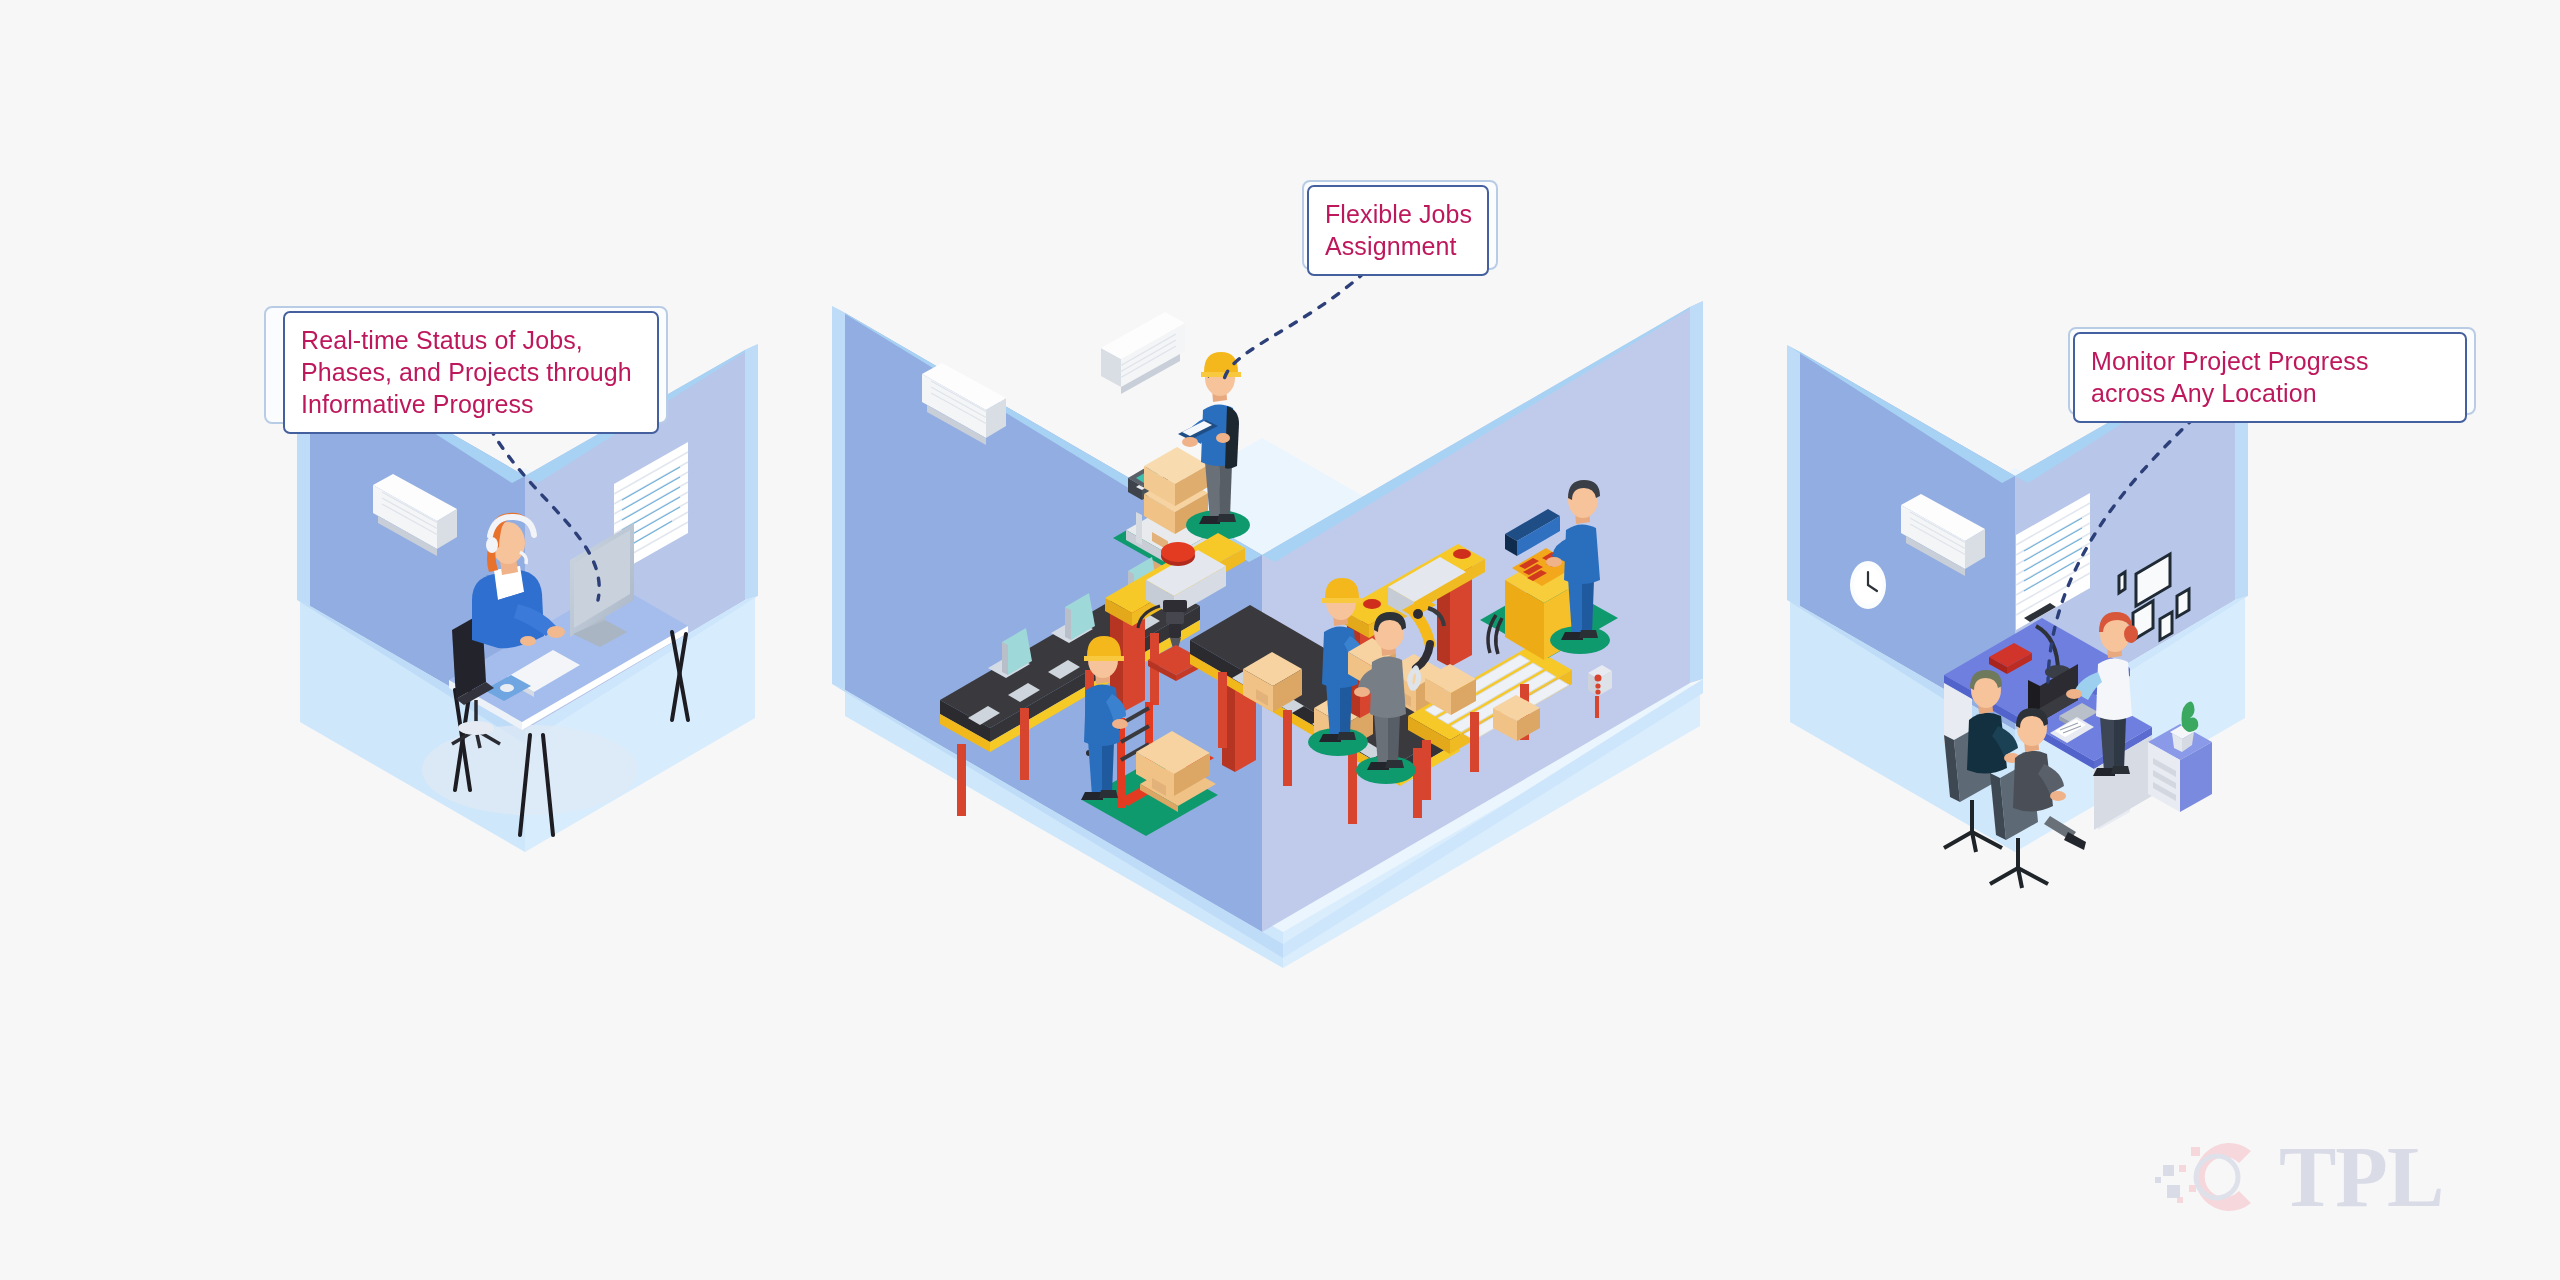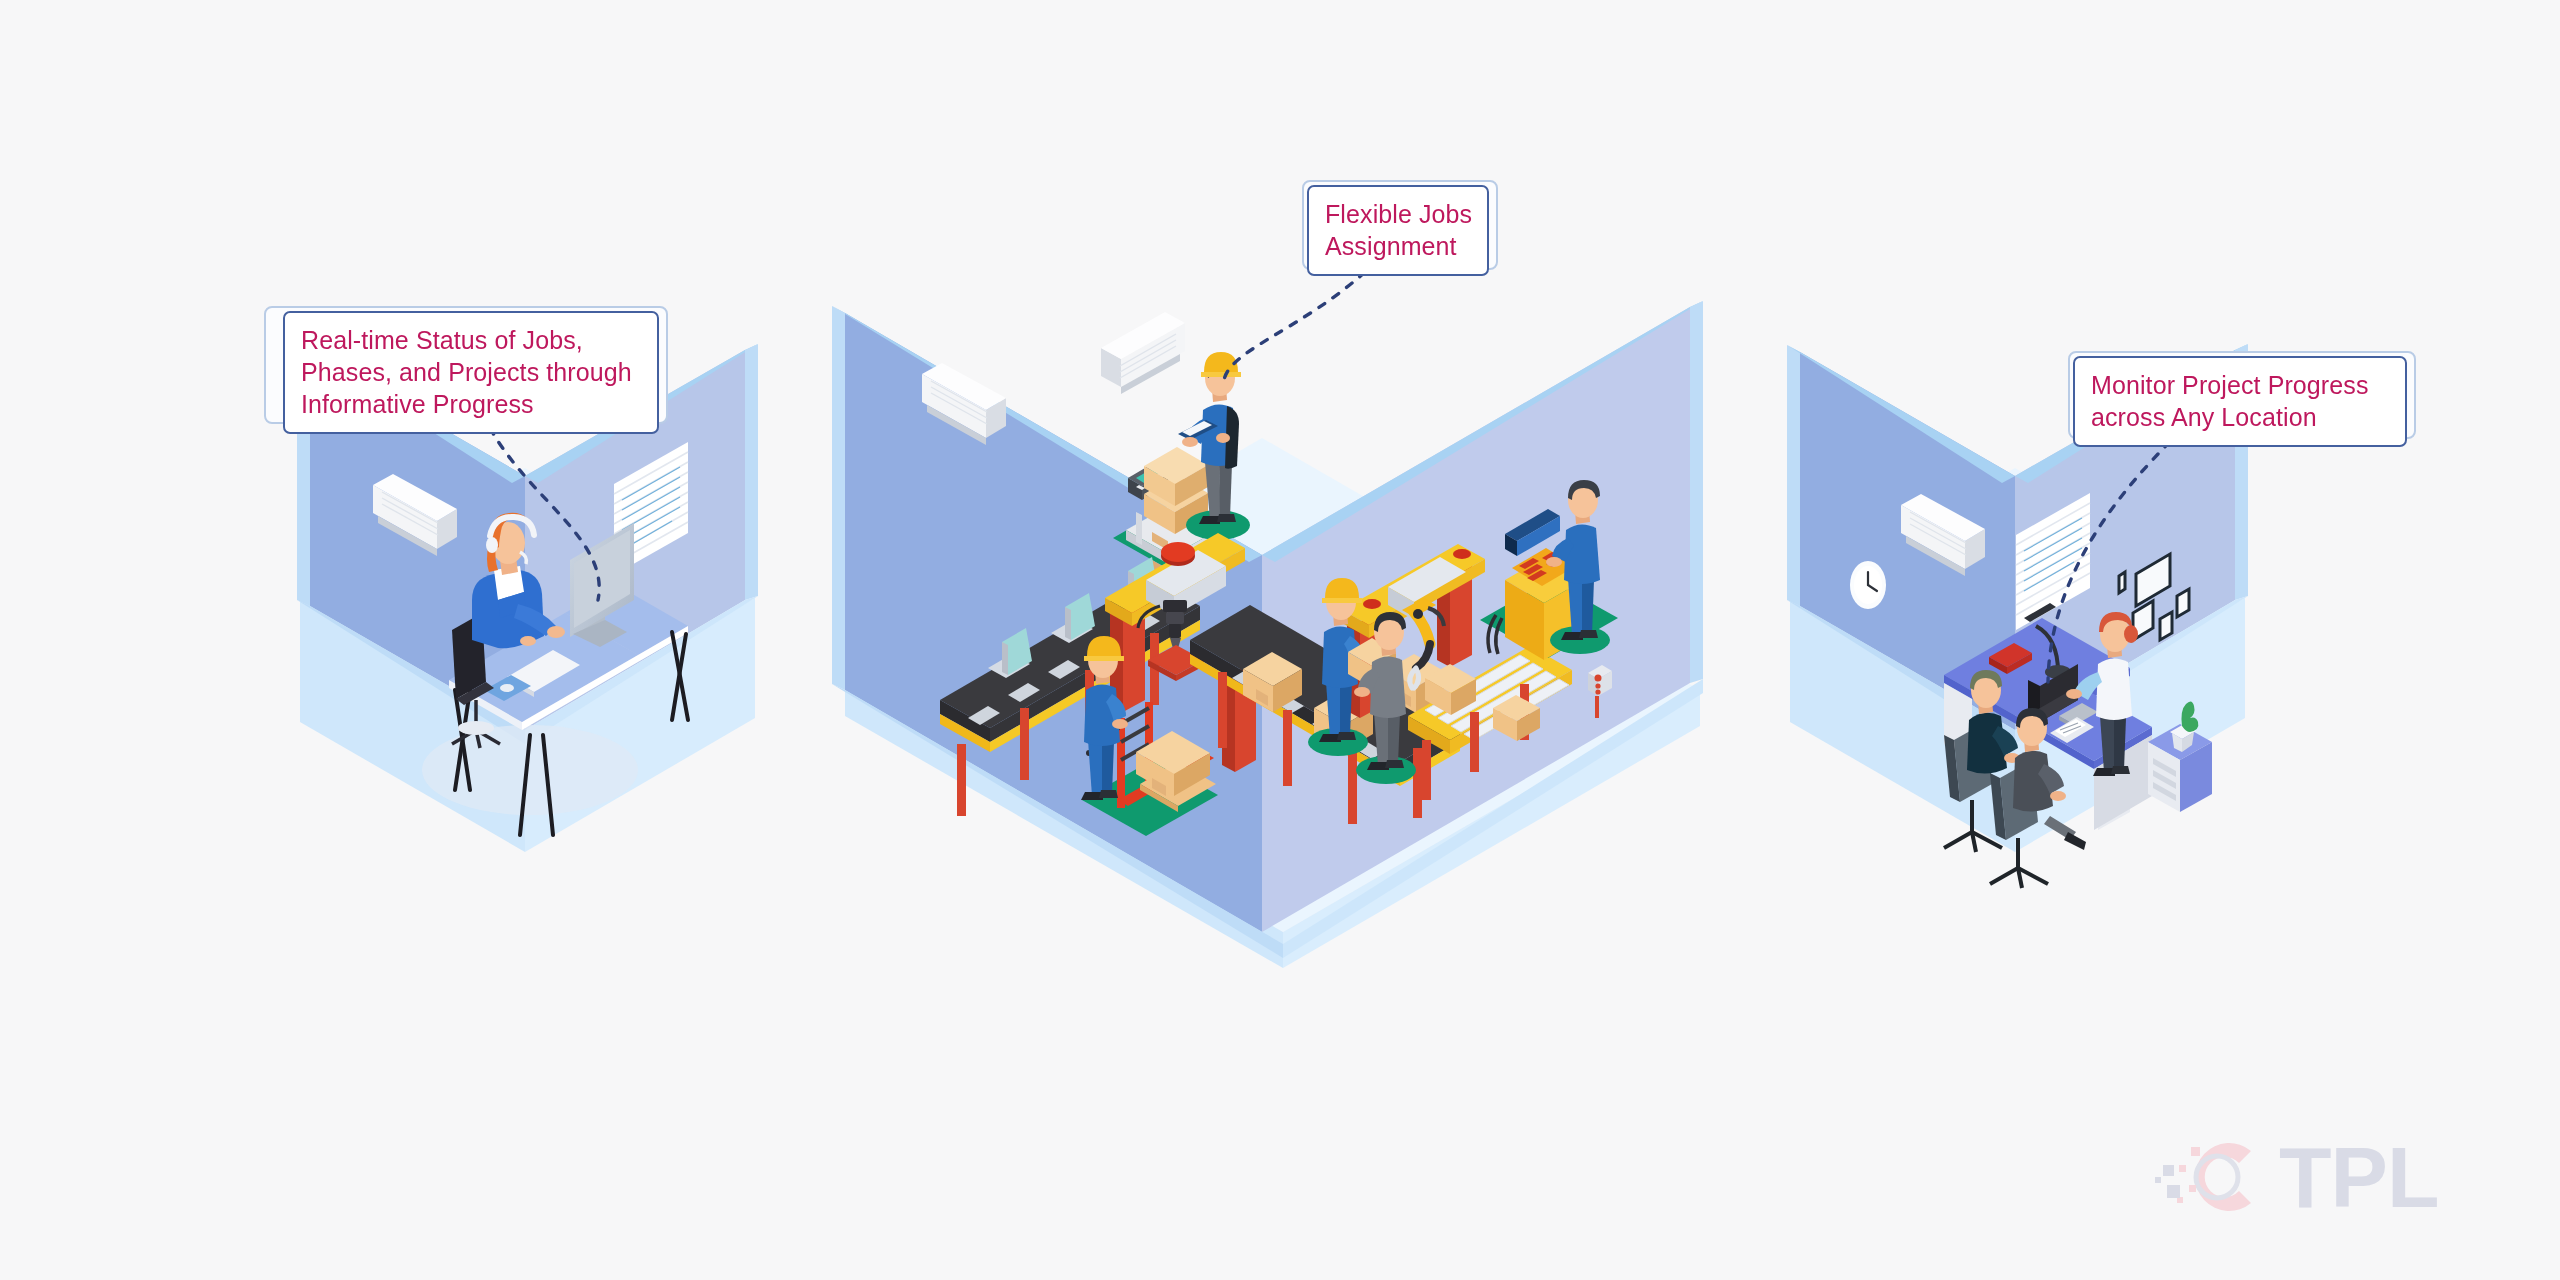--- a/index.html
+++ b/index.html
@@ -33,31 +33,31 @@
   .callout .line{
     display:block;
     color:#be185d;
     font-size:25px;
     line-height:1.28;
     letter-spacing:.1px;
     white-space:nowrap;
   }
   #callout-dashboard{left:264px;top:306px;width:390px;height:118px;padding-left:14px;}
   #callout-jobs{left:1302px;top:180px;width:196px;height:90px;}
-  #callout-monitor{left:2068px;top:327px;width:348px;height:88px;margin-top:24px;}
+  #callout-monitor{left:2068px;top:327px;width:408px;height:88px;}
 
   
   #logo{
     position:absolute;left:2155px;top:1125px;z-index:40;
     display:flex;align-items:center;gap:6px;
   }
   #logo .wordmark{
     font-size:86px;font-weight:bold;color:#d9dbe6;
     letter-spacing:-1px;line-height:1;
-    font-family:Liberation Sans, sans-serif;
+    font-family:Liberation Serif, serif;
   }
 </style>
 </head>
 <body>
 
 <div id="stage">
 
   <svg class="scene" viewBox="0 0 2560 1280">
     <defs>
       <linearGradient id="gradFloor" x1="0" y1="0" x2="0" y2="1">

